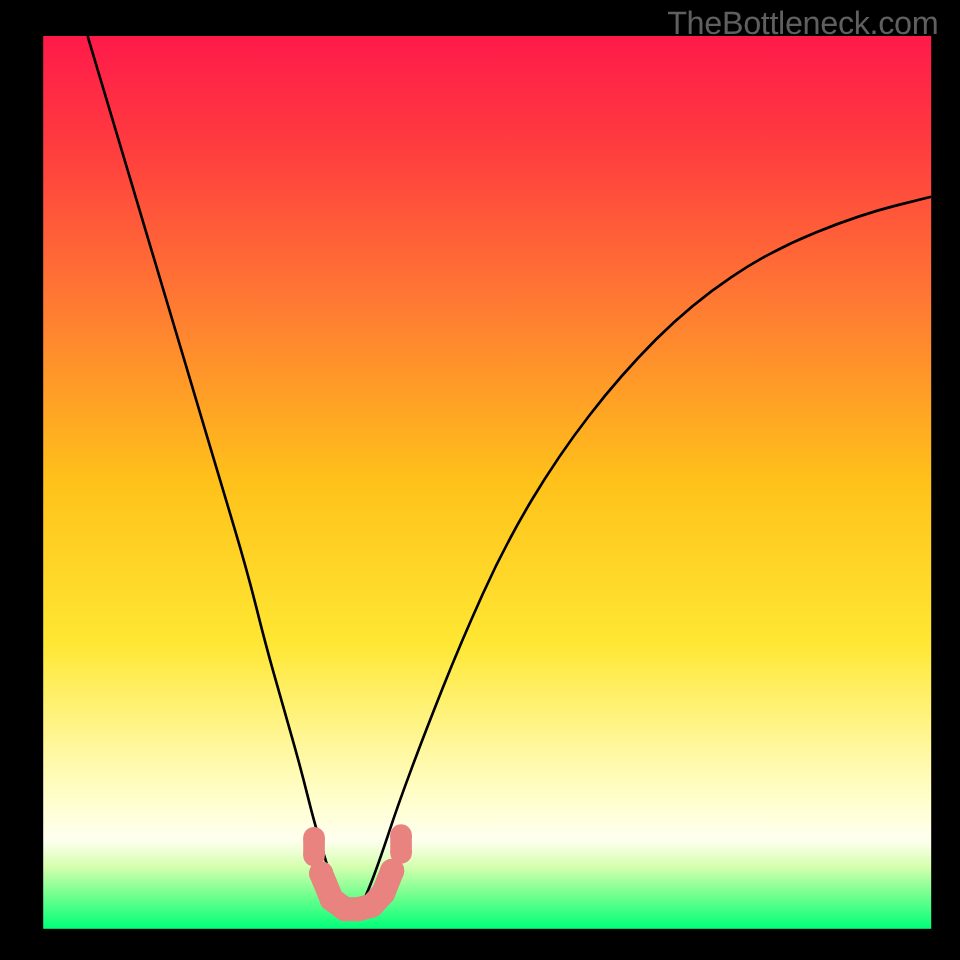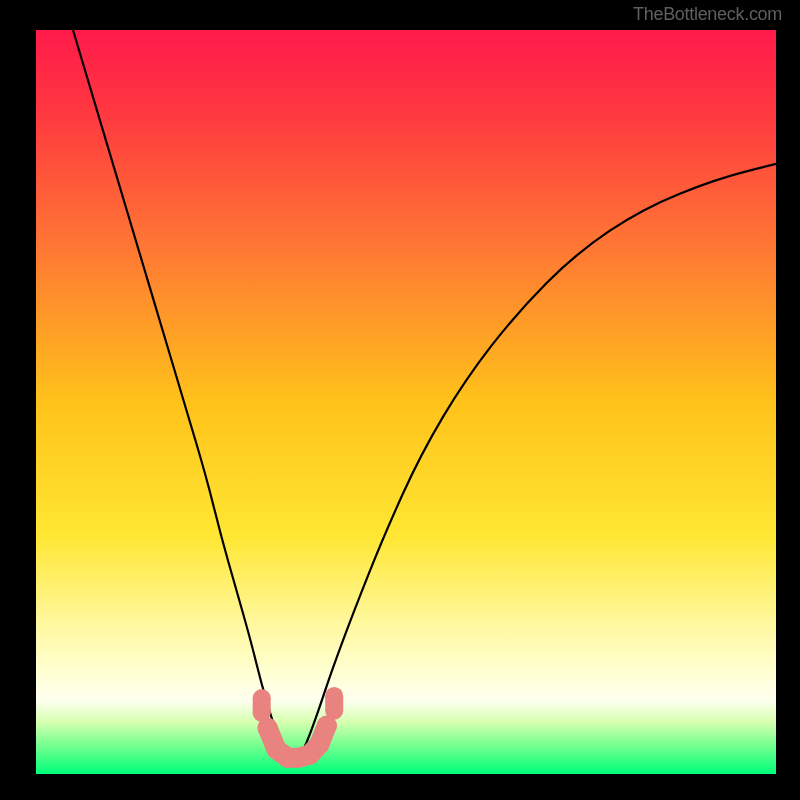--- a/index.html
+++ b/index.html
@@ -14,21 +14,21 @@
   .container {
     position: relative;
     width: 800px;
     height: 800px;
   }
   .watermark {
     position: absolute;
     top: 4px;
     right: 18px;
     color: #5f5f5f;
-    font-size: 18px;
+    font-size: 27px;
     font-weight: 500;
     letter-spacing: -0.3px;
     z-index: 10;
   }
   svg {
     display: block;
   }
 </style>
 </head>
 <body>

